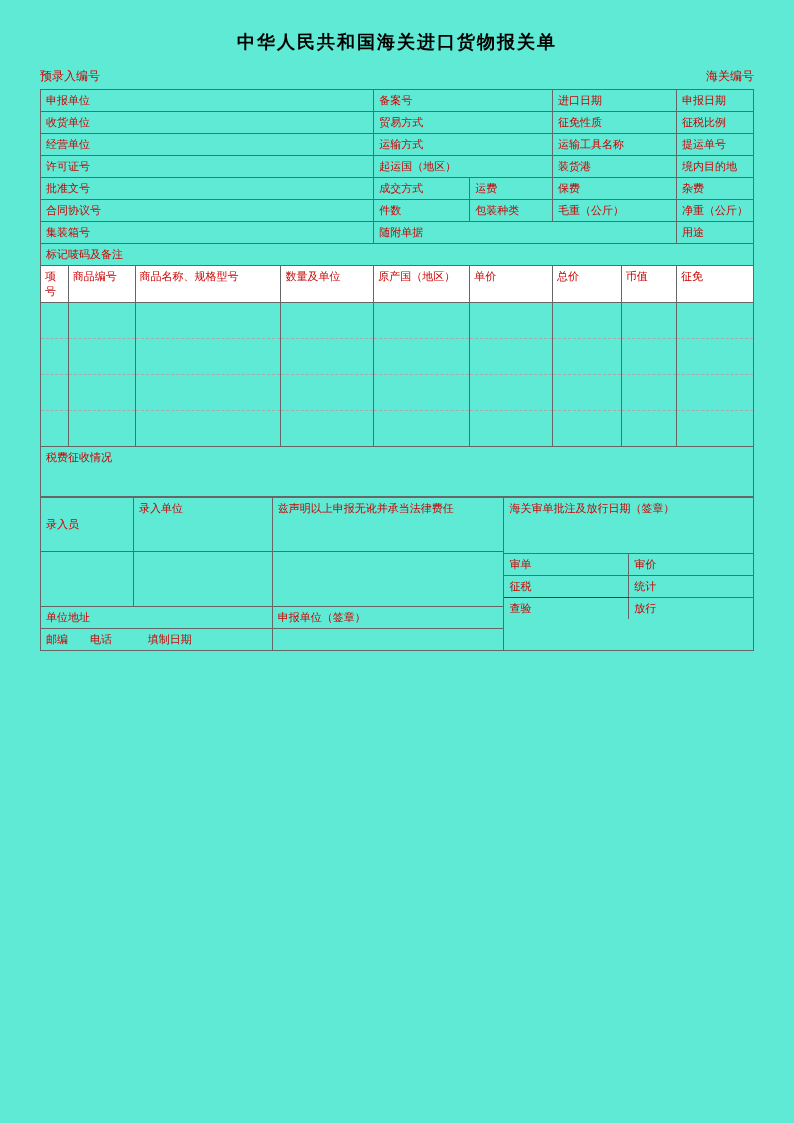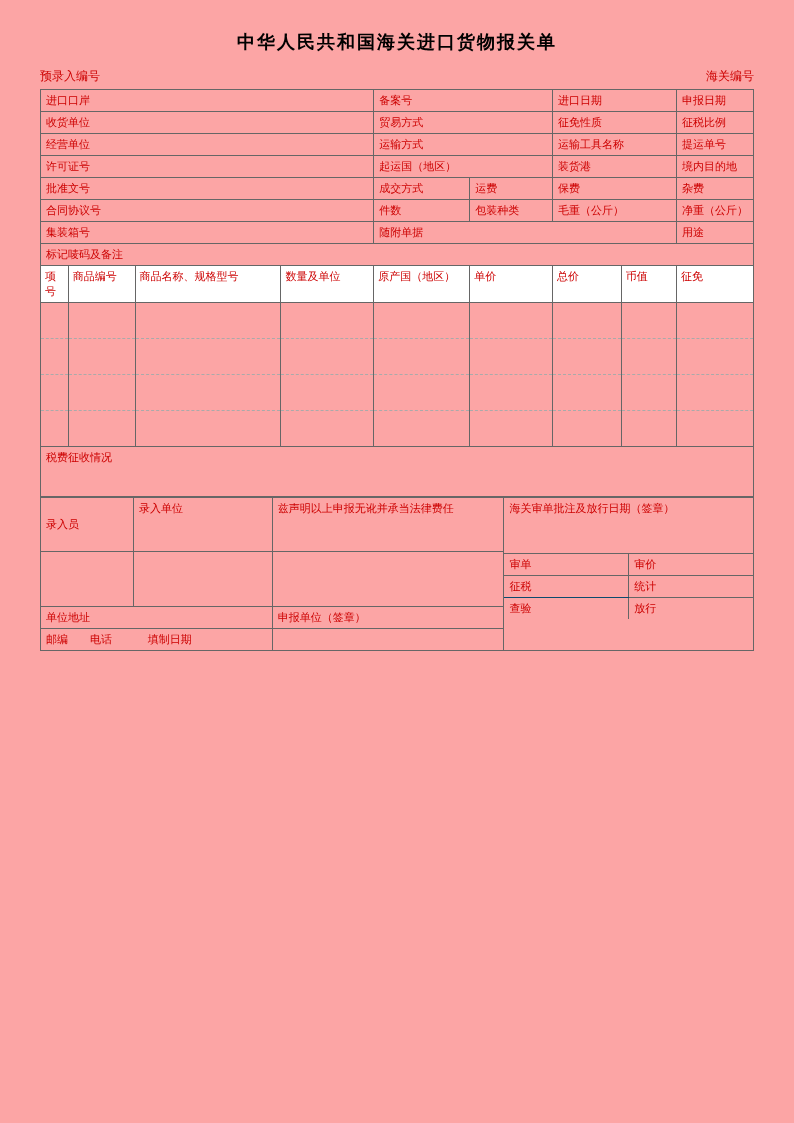--- a/index.html
+++ b/index.html
@@ -5,21 +5,21 @@
     * { box-sizing: border-box; margin: 0; padding: 0; }
     body {
       background: #f0f0f0;
       font-family: SimSun, "宋体", serif;
       font-size: 11px;
       color: #000;
     }
     .page {
       width: 794px;
       min-height: 1123px;
-      background: #fca5a5;
+      background: #5eead4;
       margin: 0 auto;
       padding: 30px 40px 30px 40px;
     }
     .title {
       text-align: center;
       font-size: 18px;
       font-weight: bold;
       margin-bottom: 14px;
       letter-spacing: 2px;
     }
@@ -90,21 +90,21 @@
   <div class="pre-header">
     <span>预录入编号</span>
     <span>海关编号</span>
   </div>
 
   <table class="main-table">
 
     <tbody>
         <tr>
       <td colspan="4" style="width:42%">
-        <span class="label">进口口岸</span>
+        <span class="label">申报单位</span>
       </td>
       <td colspan="2" style="width:20%">
         <span class="label">备案号</span>
       </td>
       <td colspan="2" style="width:20%">
         <span class="label">进口日期</span>
       </td>
       <td colspan="2" style="width:18%">
         <span class="label">申报日期</span>
       </td>

